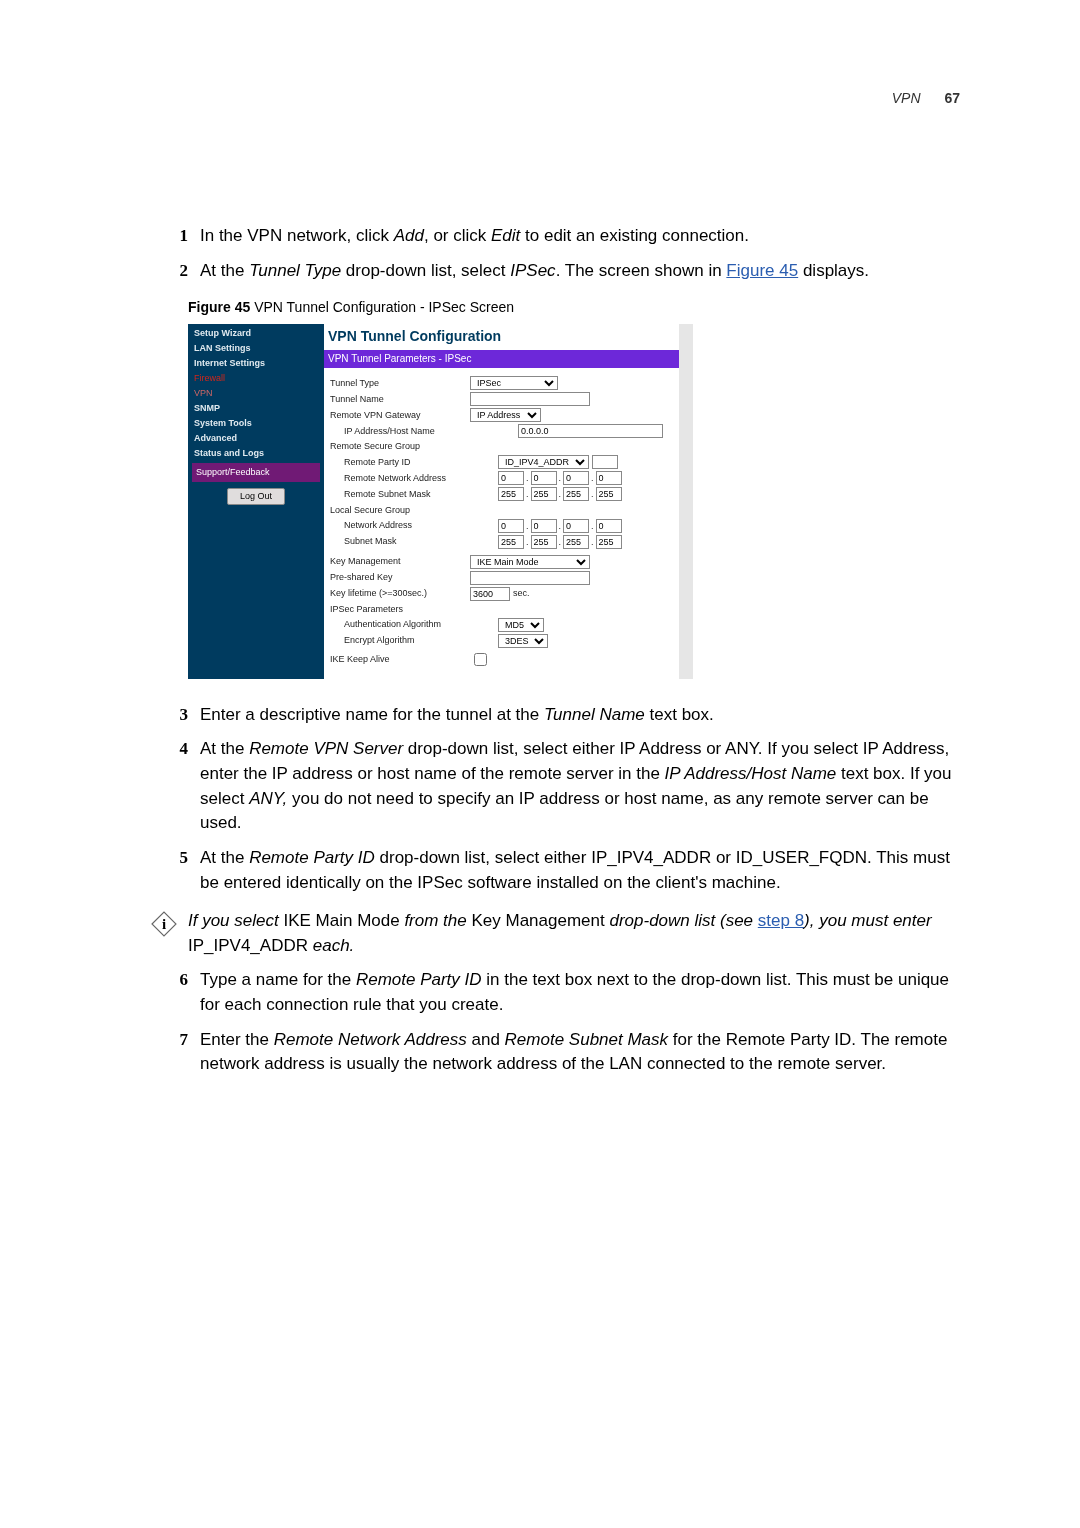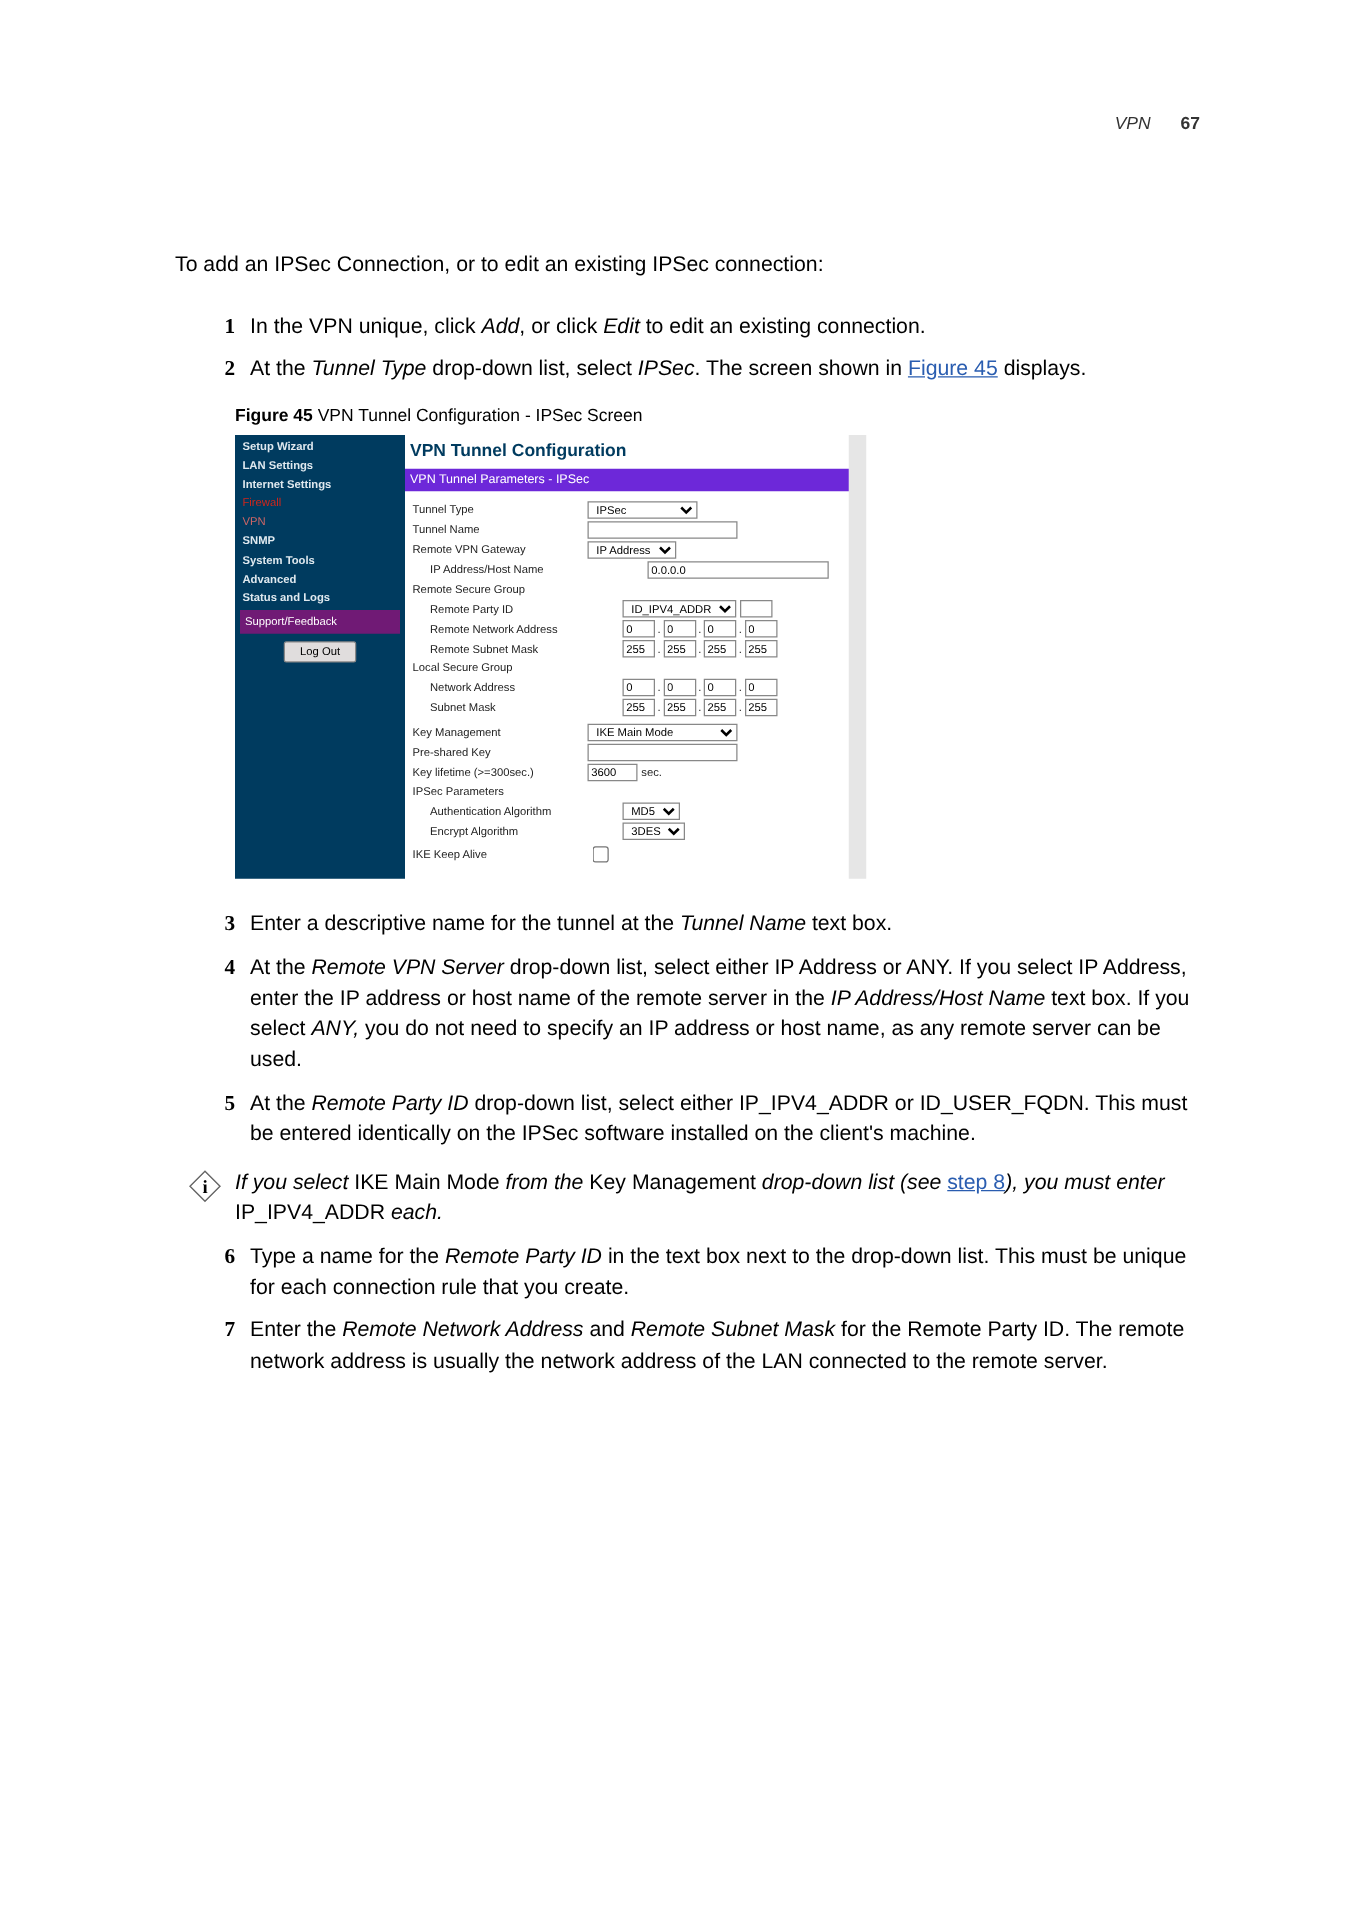--- a/index.html
+++ b/index.html
@@ -180,27 +180,26 @@
 
 <div class="page">
 
   <div class="header-right">
     <span class="vpn">VPN</span>
     <span class="pagenum">67</span>
   </div>
 
   <div class="section-row">
     <div class="body-col">
-      <div>To add an IPSec Connection, or to edit an existing IPSec connection:</div>
 
       <div class="num-list">
         <div class="num-item">
           <div class="n">1</div>
           <div class="t">
-            <span>In the VPN unique, click </span><em>Add</em><span>, or click </span><em>Edit</em><span> to edit an existing connection.</span>
+            <span>In the VPN network, click </span><em>Add</em><span>, or click </span><em>Edit</em><span> to edit an existing connection.</span>
           </div>
         </div>
         <div class="num-item">
           <div class="n">2</div>
           <div class="t">
             <span>At the </span><em>Tunnel Type</em><span> drop-down list, select </span><em>IPSec</em><span>. The screen shown in </span><a class="link">Figure 45</a><span> displays.</span>
           </div>
         </div>
       </div>
 

